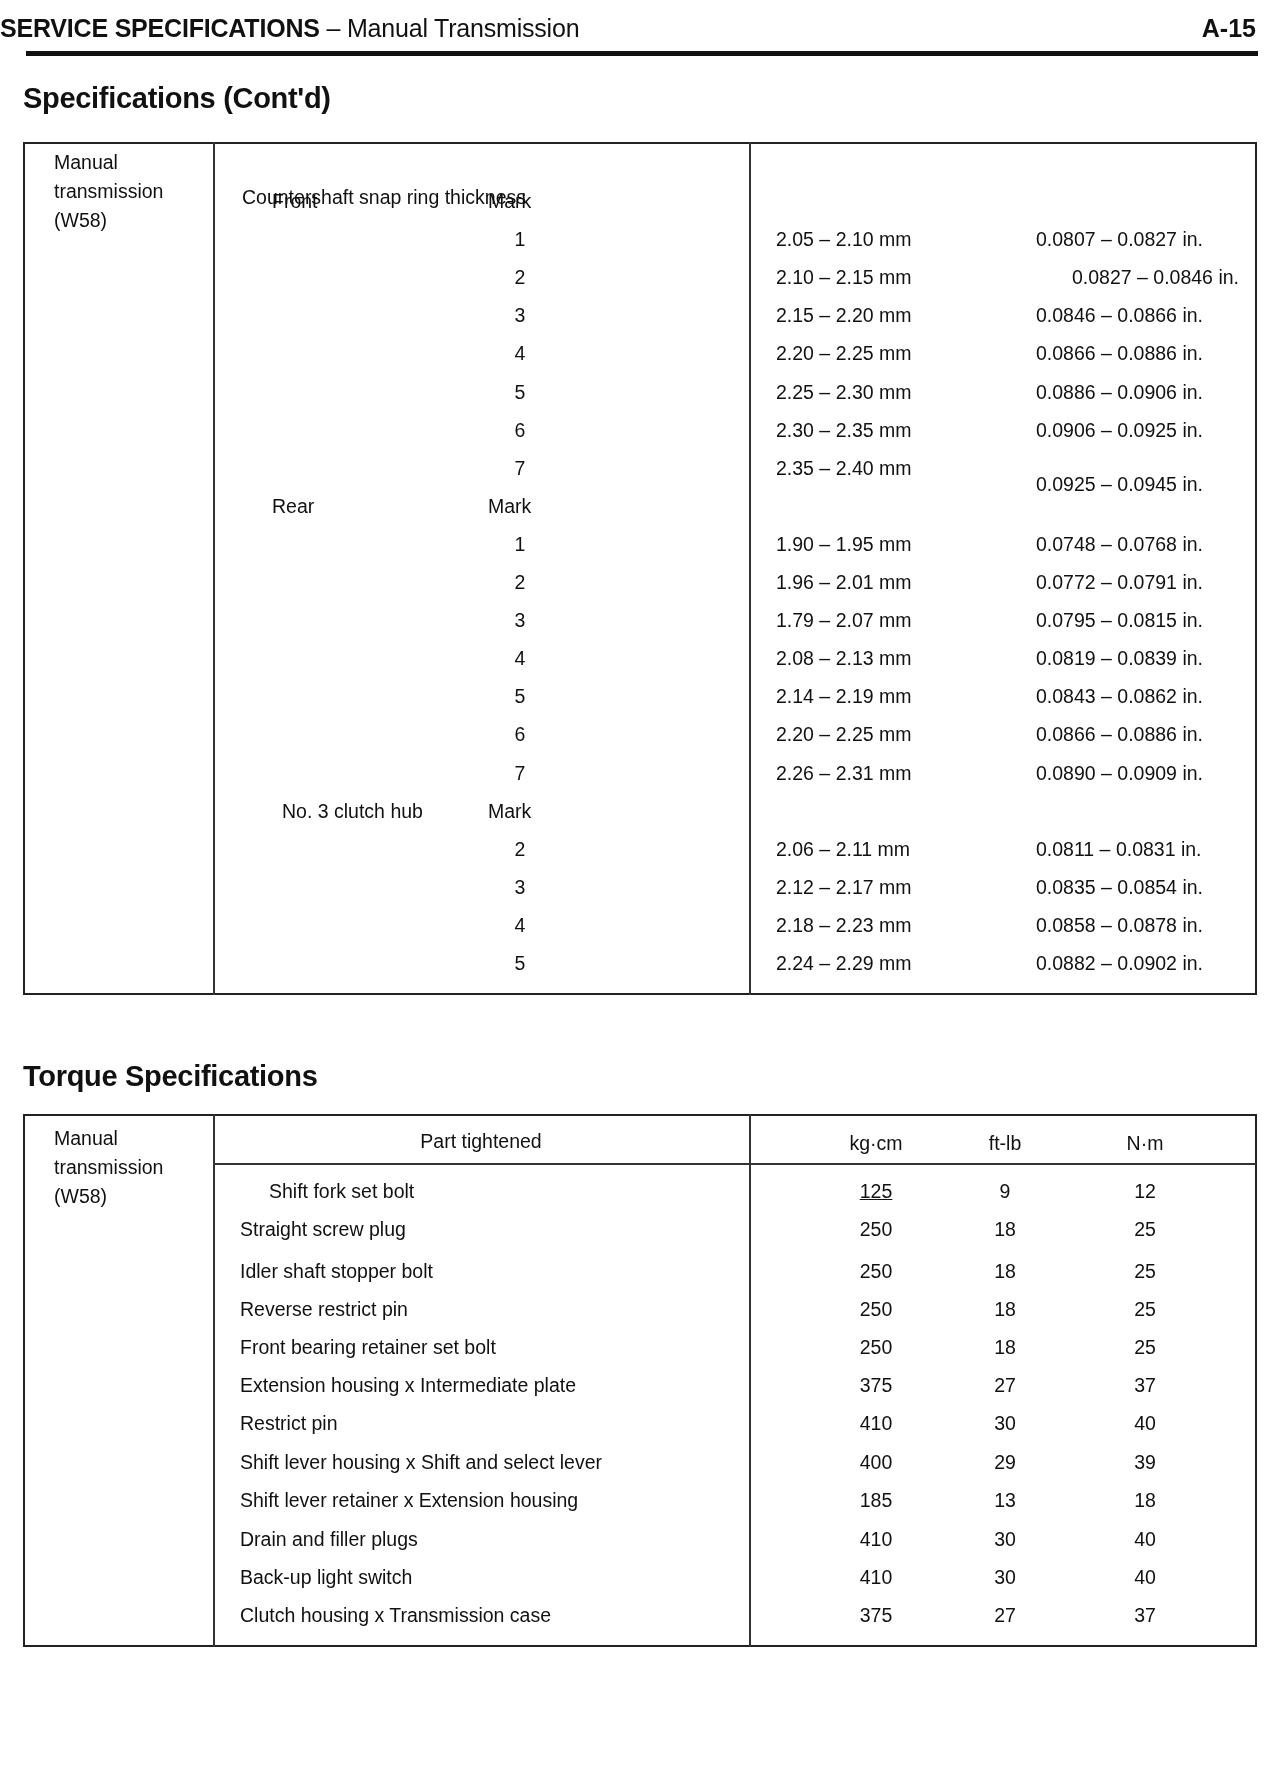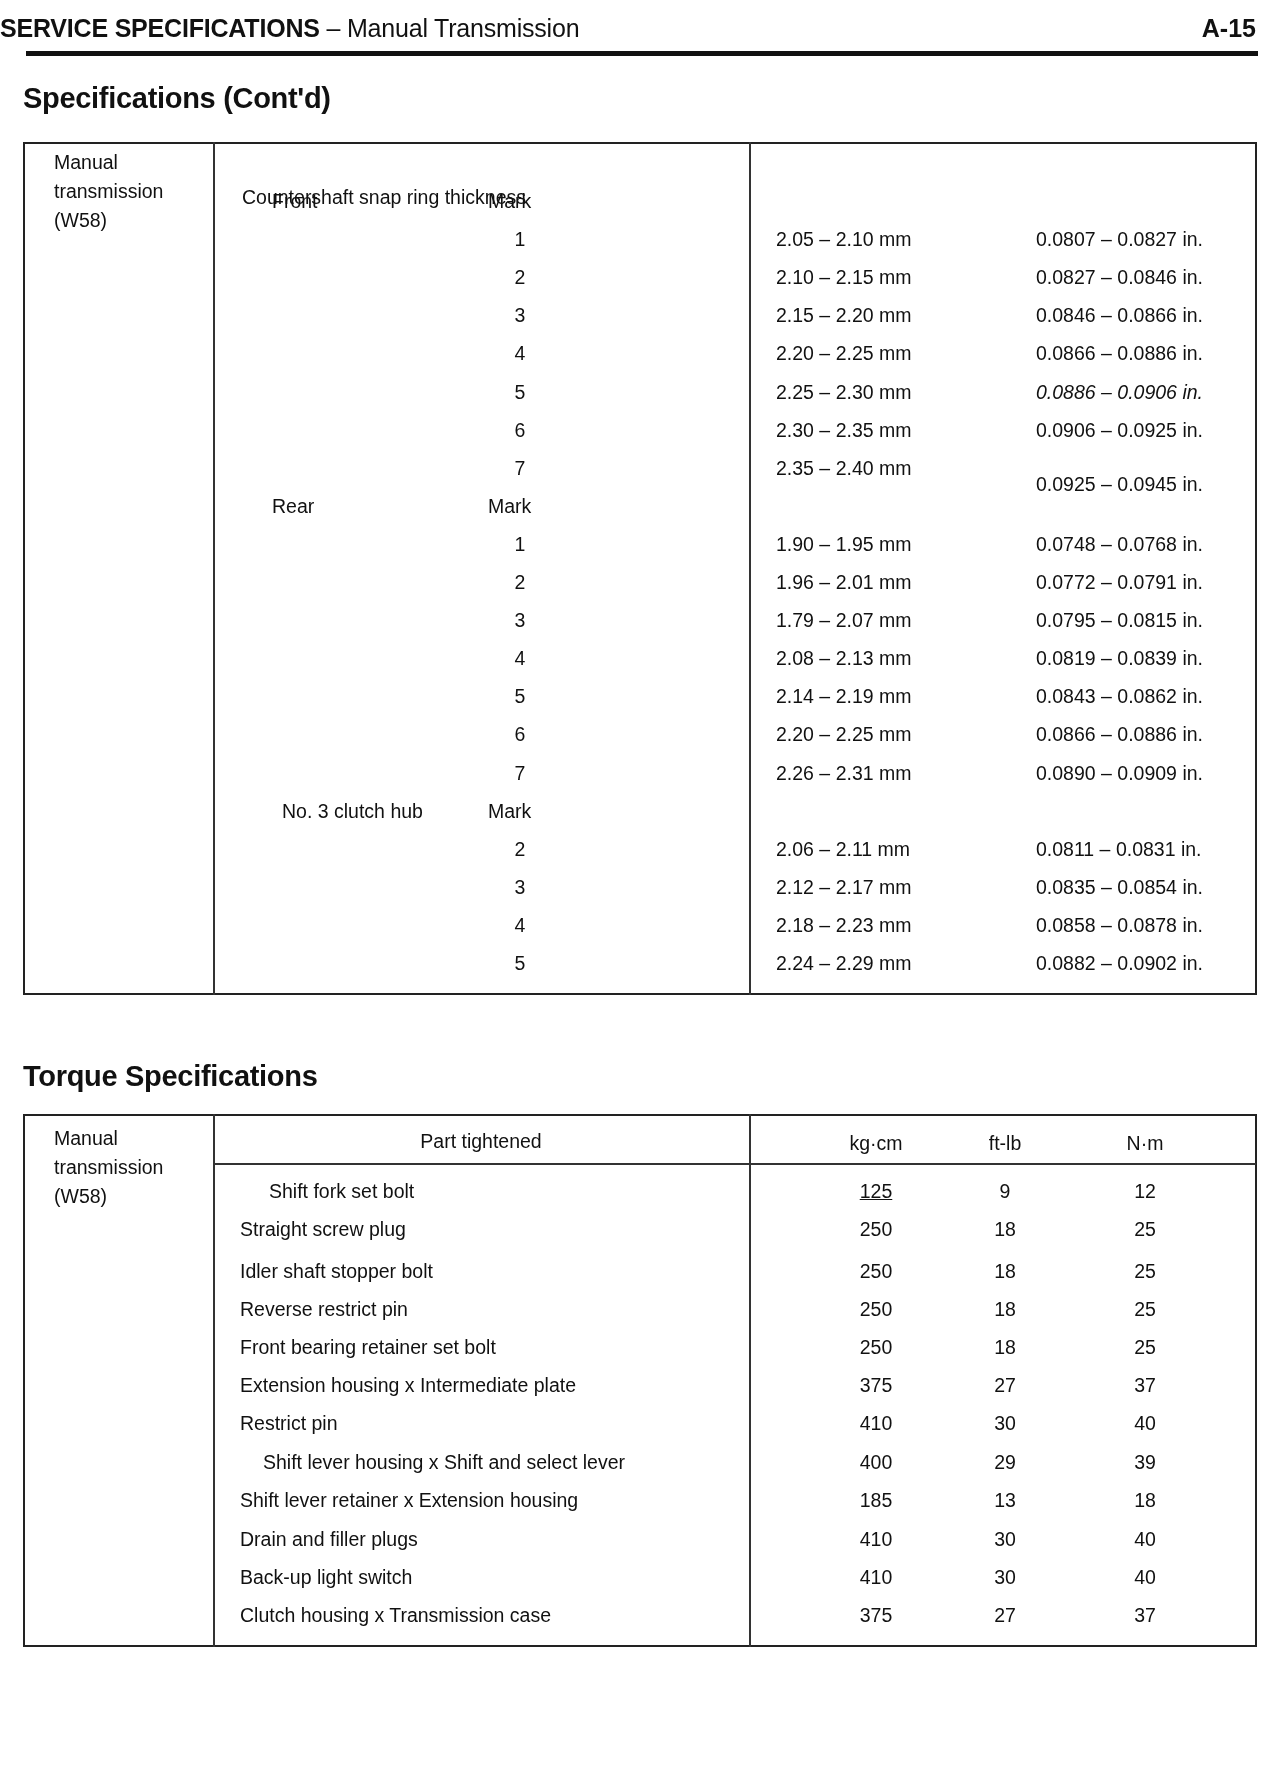--- a/index.html
+++ b/index.html
@@ -55,36 +55,36 @@
     <div class="abs txt" style="left: 272px; top: 190px;">Front</div>
     <div class="abs txt" style="left: 488px; top: 190px;">Mark</div>
     <div>
       <div class="abs txt mark" style="left: 500px; top: 228.1px;">1</div>
       <div class="abs txt mm" style="top: 228.1px;">2.05 – 2.10 mm</div>
       <div class="abs txt inch" style="top: 228.1px;">0.0807 – 0.0827 in.</div>
     </div>
     <div>
       <div class="abs txt mark" style="left: 500px; top: 266.2px;">2</div>
       <div class="abs txt mm" style="top: 266.2px;">2.10 – 2.15 mm</div>
-      <div class="abs txt inch" style="top: 266.2px;">0.0827 – 0.0846 in.</div>
+      <div class="abs txt inch" style="top: 266.2px; margin-left: 36px;">0.0827 – 0.0846 in.</div>
     </div>
     <div>
       <div class="abs txt mark" style="left: 500px; top: 304.3px;">3</div>
       <div class="abs txt mm" style="top: 304.3px;">2.15 – 2.20 mm</div>
       <div class="abs txt inch" style="top: 304.3px;">0.0846 – 0.0866 in.</div>
     </div>
     <div>
       <div class="abs txt mark" style="left: 500px; top: 342.4px;">4</div>
       <div class="abs txt mm" style="top: 342.4px;">2.20 – 2.25 mm</div>
       <div class="abs txt inch" style="top: 342.4px;">0.0866 – 0.0886 in.</div>
     </div>
     <div>
       <div class="abs txt mark" style="left: 500px; top: 380.5px;">5</div>
       <div class="abs txt mm" style="top: 380.5px;">2.25 – 2.30 mm</div>
-      <div class="abs txt inch" style="top: 380.5px; font-style: italic;">0.0886 – 0.0906 in.</div>
+      <div class="abs txt inch" style="top: 380.5px;">0.0886 – 0.0906 in.</div>
     </div>
     <div>
       <div class="abs txt mark" style="left: 500px; top: 418.6px;">6</div>
       <div class="abs txt mm" style="top: 418.6px;">2.30 – 2.35 mm</div>
       <div class="abs txt inch" style="top: 418.6px;">0.0906 – 0.0925 in.</div>
     </div>
     <div>
       <div class="abs txt mark" style="left: 500px; top: 456.7px;">7</div>
       <div class="abs txt mm" style="top: 456.7px;">2.35 – 2.40 mm</div>
       <div class="abs txt inch" style="top: 456.7px; margin-top: 16px;">0.0925 – 0.0945 in.</div>
@@ -205,21 +205,21 @@
       <div class="abs txt num" style="left: 975px; width: 60px; top: 1374px;">27</div>
       <div class="abs txt num" style="left: 1115px; width: 60px; top: 1374px;">37</div>
     </div>
     <div>
       <div class="abs txt" style="left: 240px; top: 1412px;">Restrict pin</div>
       <div class="abs txt num" style="left: 836px; width: 80px; top: 1412px;">410</div>
       <div class="abs txt num" style="left: 975px; width: 60px; top: 1412px;">30</div>
       <div class="abs txt num" style="left: 1115px; width: 60px; top: 1412px;">40</div>
     </div>
     <div>
-      <div class="abs txt" style="left: 240px; top: 1451px; margin-left: 23px;">Shift lever housing x Shift and select lever</div>
+      <div class="abs txt" style="left: 240px; top: 1451px;">Shift lever housing x Shift and select lever</div>
       <div class="abs txt num" style="left: 836px; width: 80px; top: 1451px;">400</div>
       <div class="abs txt num" style="left: 975px; width: 60px; top: 1451px;">29</div>
       <div class="abs txt num" style="left: 1115px; width: 60px; top: 1451px;">39</div>
     </div>
     <div>
       <div class="abs txt" style="left: 240px; top: 1489px;">Shift lever retainer x Extension housing</div>
       <div class="abs txt num" style="left: 836px; width: 80px; top: 1489px;">185</div>
       <div class="abs txt num" style="left: 975px; width: 60px; top: 1489px;">13</div>
       <div class="abs txt num" style="left: 1115px; width: 60px; top: 1489px;">18</div>
     </div>

